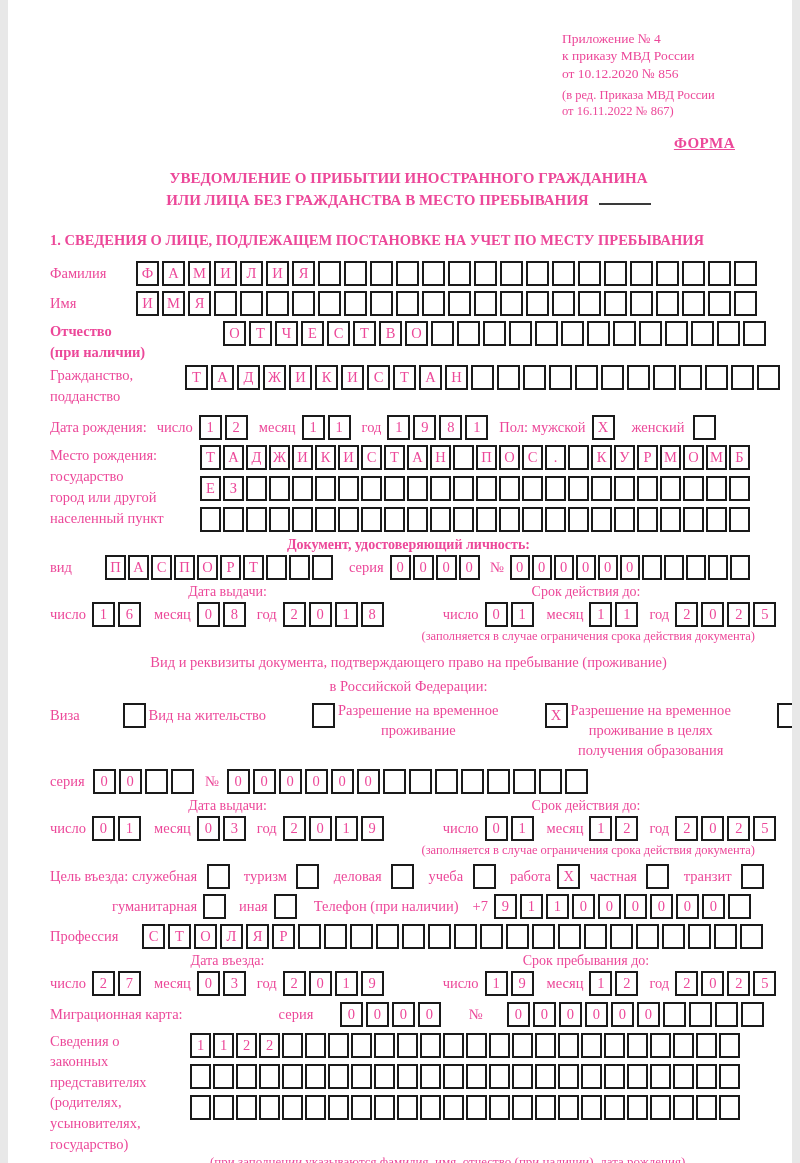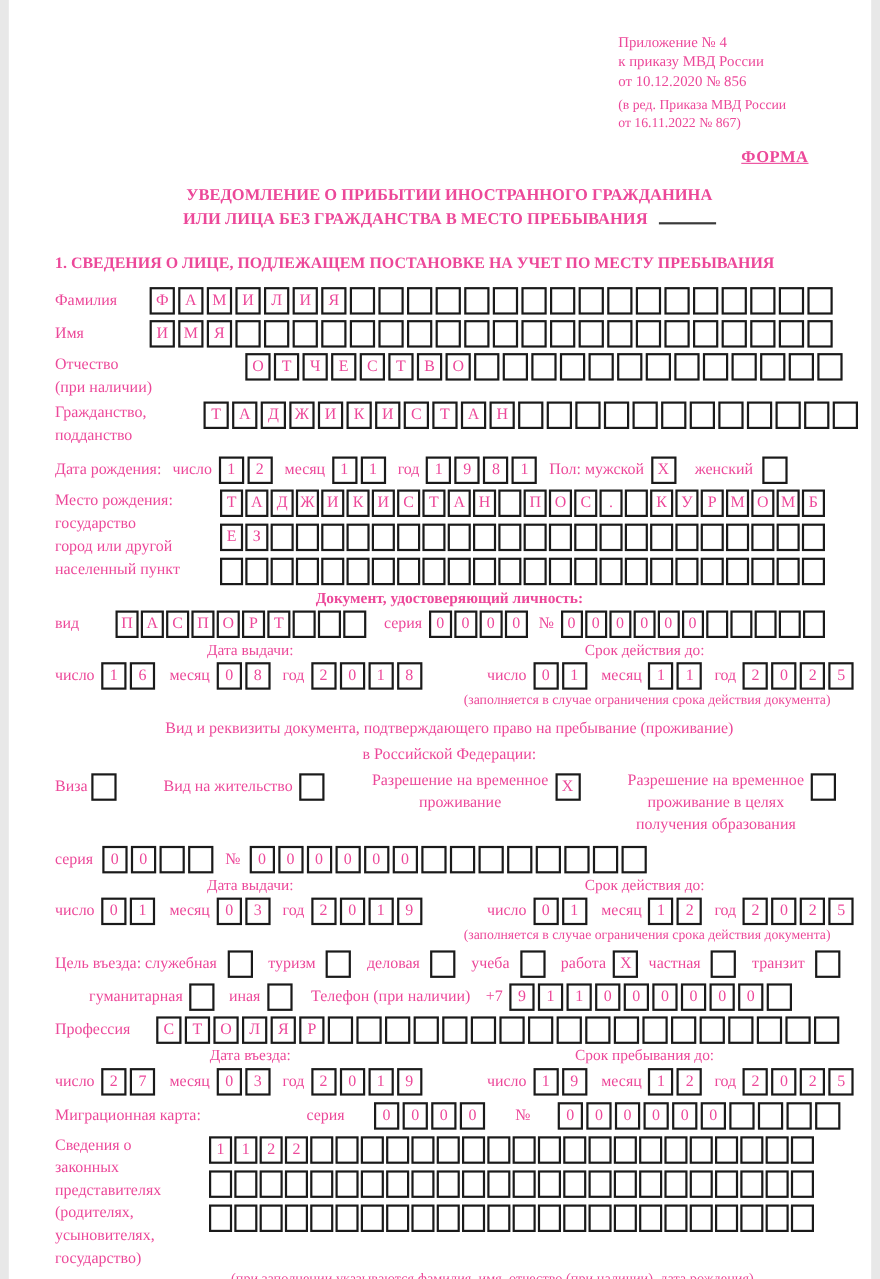--- a/index.html
+++ b/index.html
@@ -23,38 +23,38 @@
   .cell{
     width:23px;height:25px;box-sizing:border-box;flex:none;
     border:2px solid #1a1a1a;margin-right:3px;background:#fff;
     display:inline-flex;align-items:center;justify-content:center;
     font-size:14.5px;font-family:"Liberation Serif","DejaVu Serif",serif;
   }
   .sm .cell{width:21px;margin-right:2px;}
   .xs .cell{width:20px;margin-right:2px;}
   .cb{margin:0 0 0 6px;}
   .w86{width:86px;flex:none;}
-  .w173{width:173px;flex:none;}
+  .w173{width:173px;flex:none;font-weight:bold;}
   .w135{width:135px;flex:none;}
   .w150{width:150px;flex:none;}
   .ml6{margin-left:6px;} .ml8{margin-left:8px;} .ml10{margin-left:10px;} .ml14{margin-left:14px;}
   .mr6{margin-right:6px;} .mr8{margin-right:8px;}
   .mt2{margin-top:2px;} .mt4{margin-top:4px;} .mt5{margin-top:5px;} .mt6{margin-top:6px;justify-content:space-between;}
   .mt8{margin-top:8px;} .mt12{margin-top:12px;}
   .stack{display:flex;flex-direction:column;}
   .stack .row{margin-top:0;}
   .stack .row + .row{margin-top:6px;}
   .doc-head{text-align:center;font-weight:bold;font-size:14px;margin-top:5px;}
   .dh{margin-top:4px;font-size:14px;}
   .dh-left{width:355px;text-align:center;flex:none;}
   .dh-right{flex:1;text-align:center;}
   .note{font-size:12.5px;text-align:right;padding-right:12px;margin-top:2px;}
   .intro{font-size:14.5px;line-height:1.6;margin-top:7px;text-align:center;}
   .opts{margin-top:2px;justify-content:space-between;padding-right:4px;}
-  .opt{display:flex;align-items:flex-start;}
+  .opt{display:flex;align-items:flex-start;gap:40px;}
   .opt-lines{display:flex;flex-direction:column;text-align:center;font-size:14.5px;line-height:1.4;white-space:nowrap;}
   .spacer56{width:56px;flex:none;}
   .foot-note{font-size:13px;margin-left:160px;margin-top:0px;}
   .rep-label{width:140px;flex:none;font-size:14.5px;line-height:1.42;}
 </style>
 </head>
 <body>
 
 <div class="page">
 
@@ -540,21 +540,21 @@
     <span class="cells cb">
         <span class="cell"></span>
       </span>
     <span class="lbl ml8">транзит</span>
     <span class="cells cb">
         <span class="cell"></span>
       </span>
   </div>
 
   <div class="row mt5">
-    <span class="lbl" style="margin-left:31px">гуманитарная</span>
+    <span class="lbl" style="margin-left:62px">гуманитарная</span>
     <span class="cells cb">
         <span class="cell"></span>
       </span>
     <span class="lbl ml10">иная</span>
     <span class="cells cb">
         <span class="cell"></span>
       </span>
     <span class="lbl ml14">Телефон (при наличии)</span>
     <span class="lbl ml14 mr6">+7</span>
     <span class="cells">

